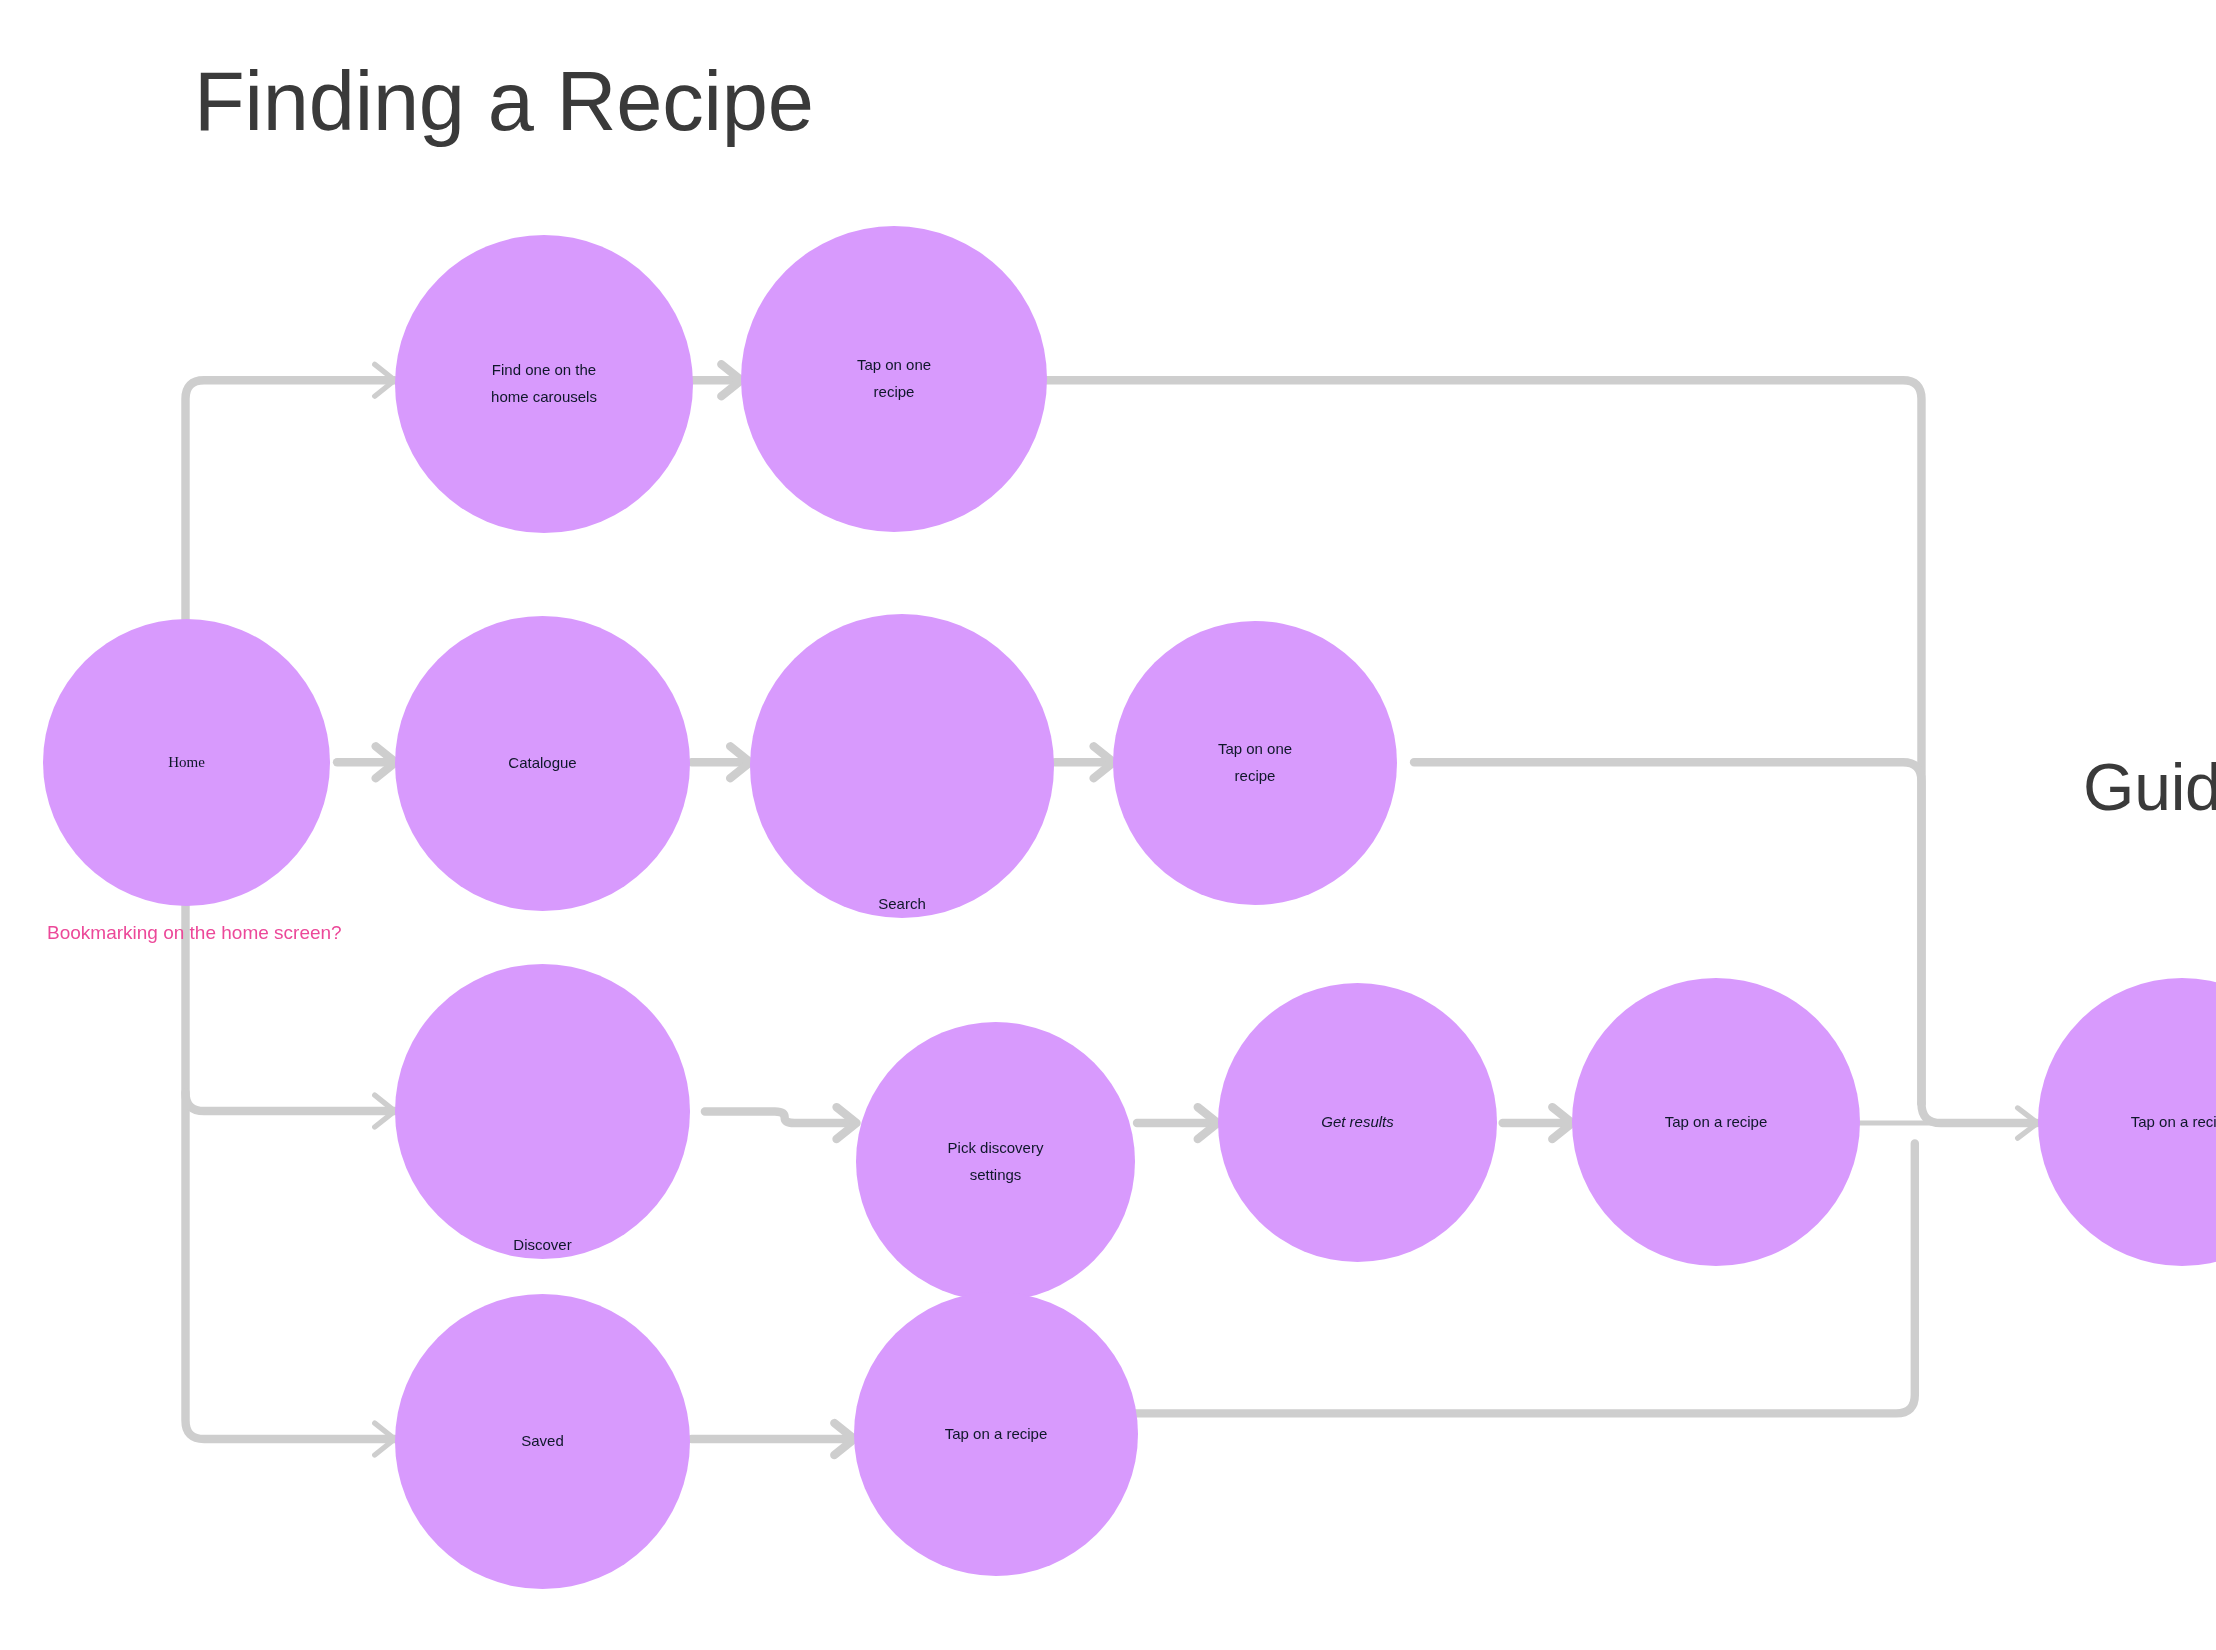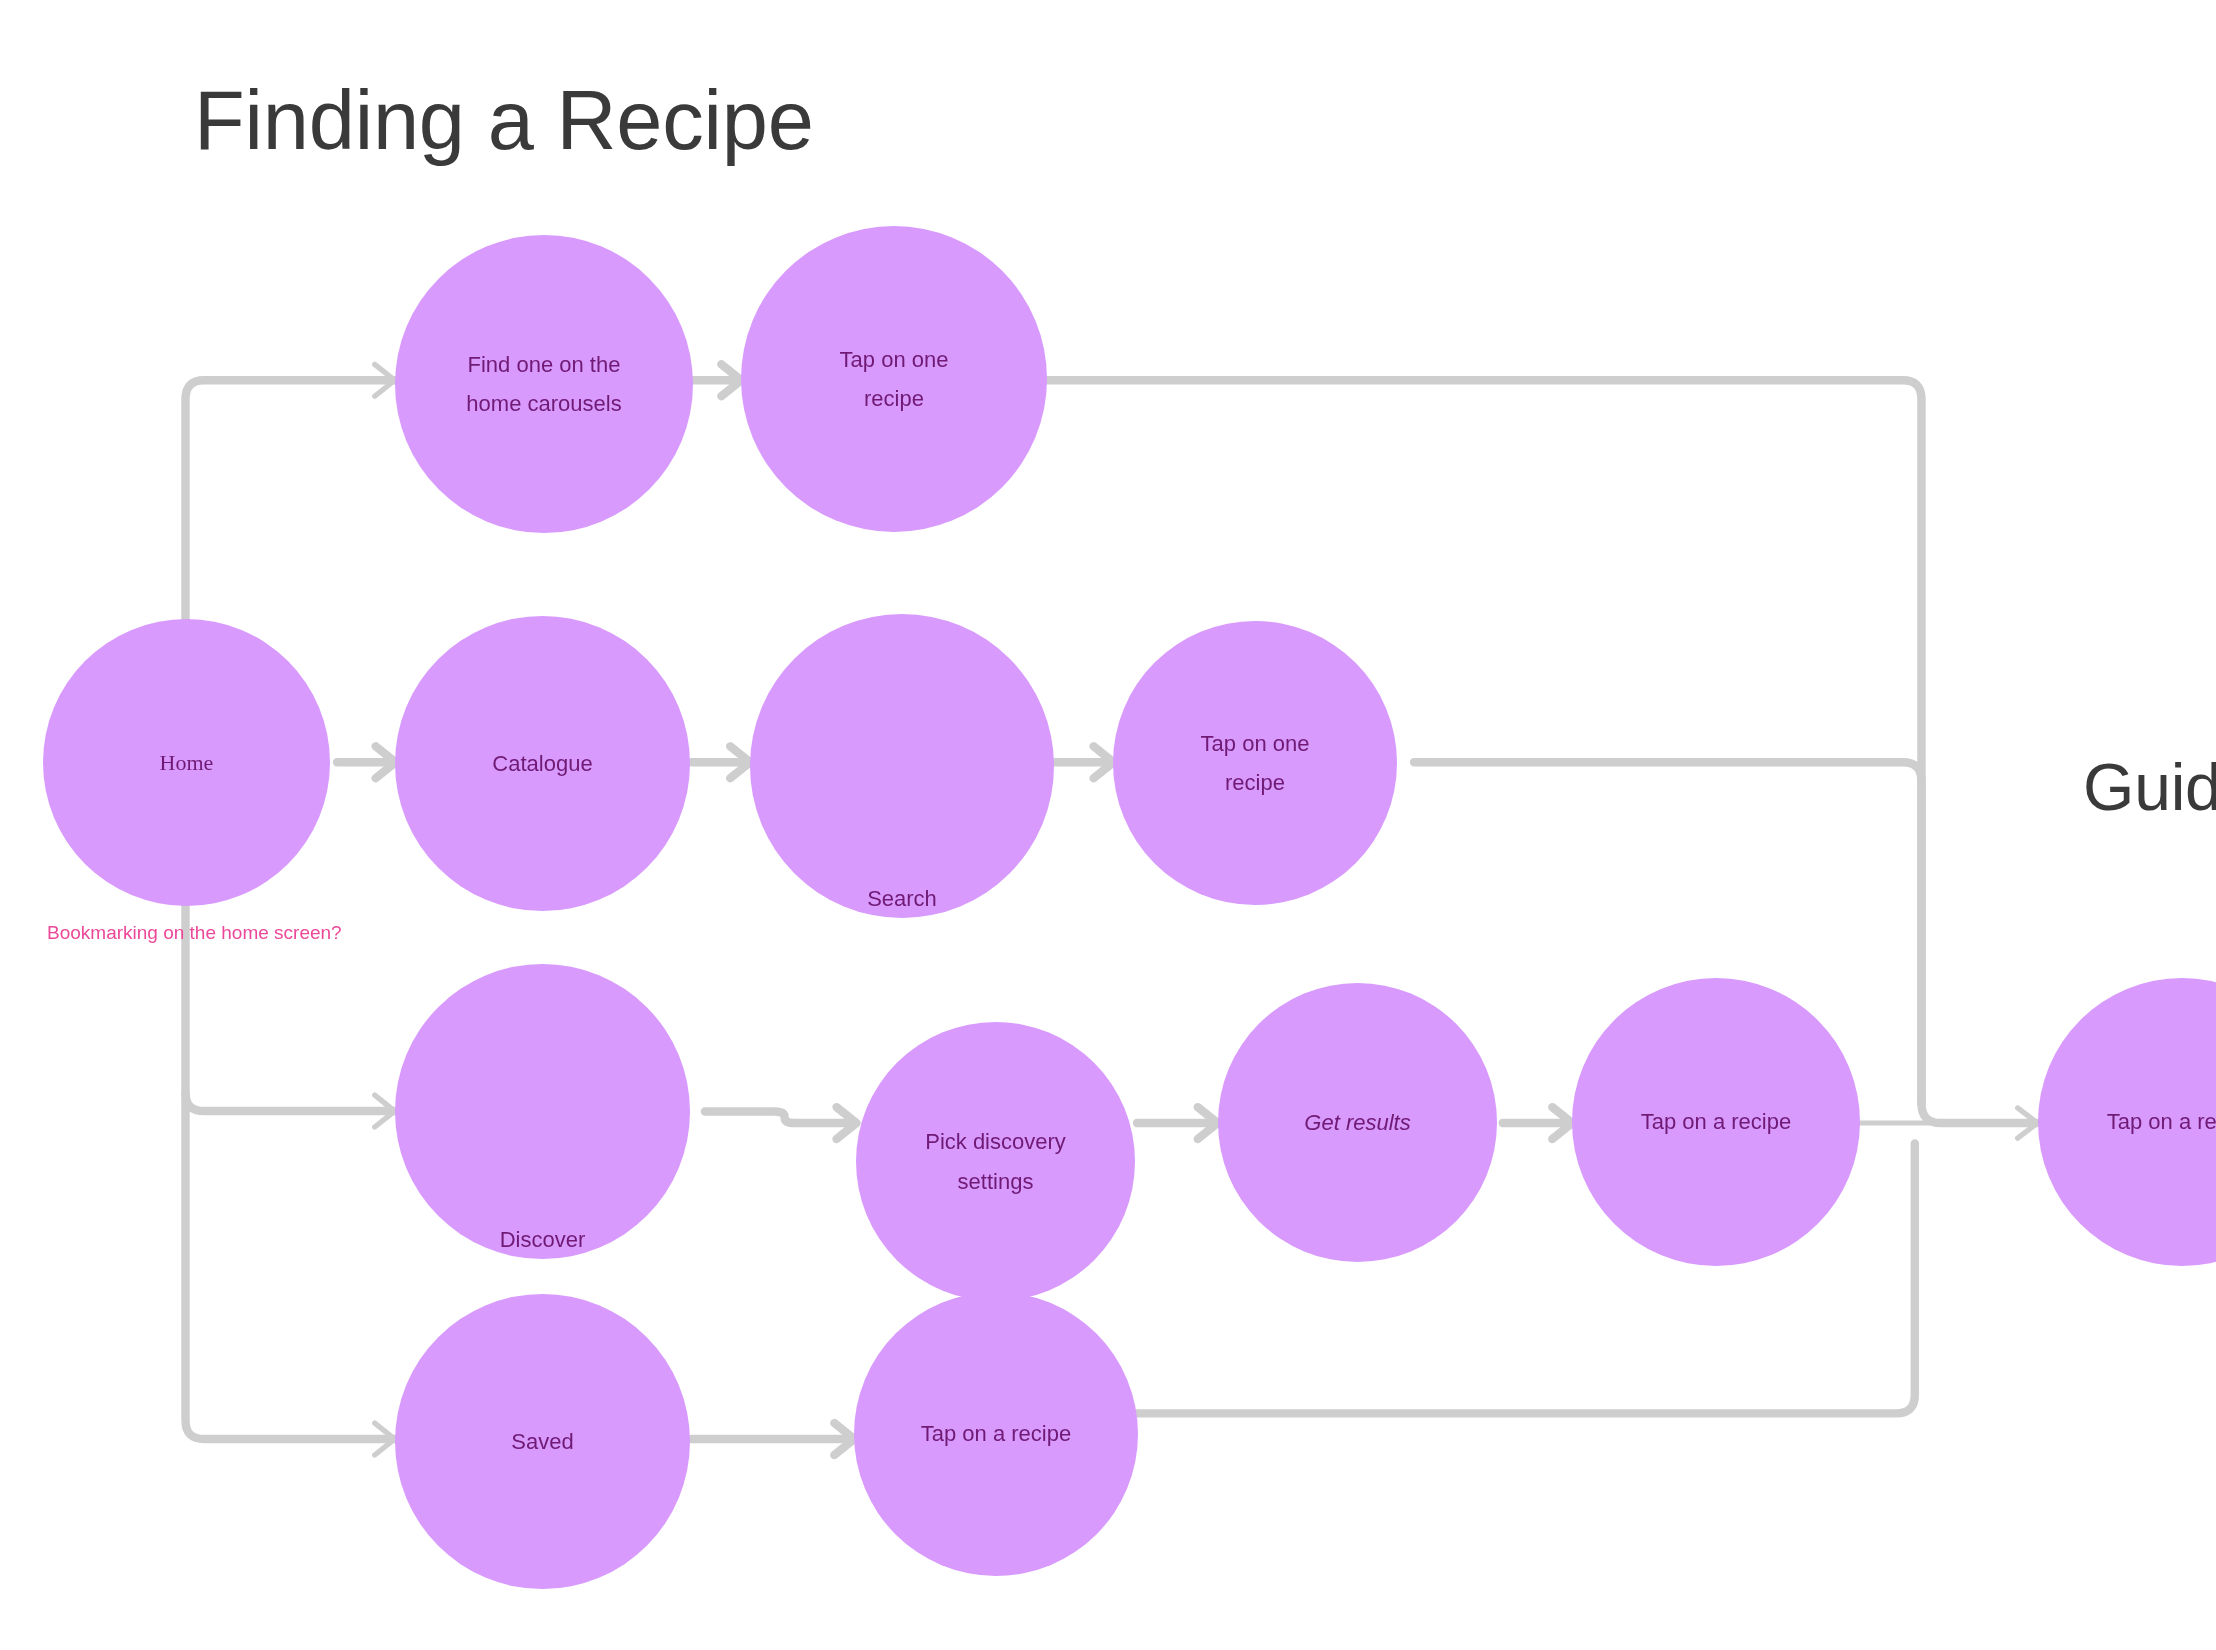--- a/index.html
+++ b/index.html
@@ -26,40 +26,39 @@
     color: #3A3A3A;
     font-weight: 400;
     letter-spacing: -0.2px;
     white-space: nowrap;
     line-height: 1;
   }
   #title-finding-recipe {
     left: 194px;
     top: 60px;
     font-size: 83px;
-    margin-top: 19px;
   }
   #title-guided-activity {
     left: 2083px;
     top: 754px;
     font-size: 66px;
   }
   .node {
     position: absolute;
     border-radius: 50%;
     background: #D89AFD;
     display: flex;
     align-items: center;
     justify-content: center;
     box-sizing: border-box;
     text-align: center;
   }
   .node-label {
-    color: #701a75;
-    font-size: 22px;
+    color: #0f172a;
+    font-size: 15px;
     line-height: 1.78;
     font-weight: 400;
     padding: 0 11.5px;
     display: block;
     text-align: center;
     white-space: pre-line;
   }
   .annotation {
     position: absolute;
     color: #ec4899;

